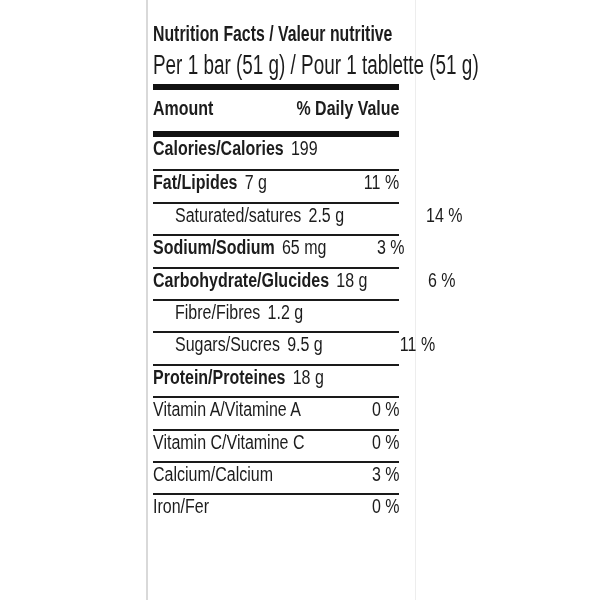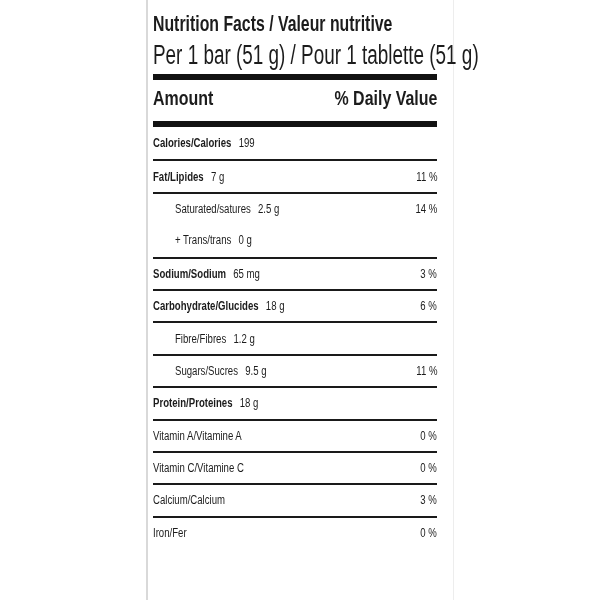--- a/index.html
+++ b/index.html
@@ -1,54 +1,54 @@
 <!DOCTYPE html>
 <html><head>
 <meta charset="utf-8">
 <style>
   * { margin:0; padding:0; box-sizing:border-box; }
   html,body { width:600px; height:600px; background:#ffffff; overflow:hidden; }
   body { font-family:"Liberation Sans", sans-serif; color:#1c1c1c; }
 
   .nf-label {
-    position:absolute; left:146px; top:0; width:308px; height:600px;
+    position:absolute; left:146px; top:0; width:270px; height:600px;
     background:#ffffff;
     border-left:2px solid #d9d9d9;
     border-right:1px solid #ededed;
-    padding:8px 16px 0 5px;
+    padding:18px 16px 0 5px;
   }
 
   
   .t  { display:inline-block; white-space:nowrap; transform:scaleX(0.80); transform-origin:0 50%; }
   .tr { transform-origin:100% 50%; }
 
   .nf-title { height:32px; line-height:32px; font-size:22px; font-weight:700; }
   .nf-title .t { transform:scaleX(0.72); }
 
   .nf-serving { height:30px; line-height:30px; font-size:27px; }
   .nf-serving .t { transform:scaleX(0.70); }
 
   .thick-bar { height:6px; background:#121212; margin:4px 0 0 0; }
 
   .nf-colhead { padding:5px 0 7px 0; font-size:21px; font-weight:700; }
   .colhead-line { display:flex; justify-content:space-between; height:25px; line-height:25px; }
   .colhead-line .t { transform:scaleX(0.76); }
 
   .nf-rows { }
   .nf-row {
-    display:flex; justify-content:space-between; align-items:center;
-    height:32.4px; font-size:12px; border-top:2px solid #1a1a1a;
+    display:flex; justify-content:space-between; align-items:flex-start;
+    height:32.4px; font-size:20px; border-top:2px solid #1a1a1a;
   }
   .nf-row.no-rule { border-top:none; }
   .nf-row .left  { display:flex; align-items:center; }
   .nf-row .name  { font-weight:400; }
   .nf-row.bold .name { font-weight:700; }
   .nf-row .amt   { margin-left:9px; font-weight:400; }
   .nf-row .amt:empty { margin-left:0; }
-  .nf-row.indent { padding-left:22px; }
+  .nf-row.indent { padding-left:22px;gap:31px; }
   .nf-row .dv { font-weight:400; }
 </style>
 </head>
 <body>
 
 <div class="nf-label">
 
   <div class="nf-title">
     <span class="t">Nutrition Facts / Valeur nutritive</span>
   </div>
@@ -87,27 +87,20 @@
     </div>
 
     <div class="nf-row indent">
       <span class="left t">
           <span class="name">Saturated/satures</span>
           <span class="amt">2.5 g</span>
         </span>
       <span class="dv t tr">14 %</span>
     </div>
 
-    <div class="nf-row indent no-rule">
-      <span class="left t">
-          <span class="name">+ Trans/trans</span>
-          <span class="amt">0 g</span>
-        </span>
-      <span class="dv t tr"></span>
-    </div>
 
 
     <div class="nf-row bold">
       <span class="left t">
           <span class="name">Sodium/Sodium</span>
           <span class="amt">65 mg</span>
         </span>
       <span class="dv t tr">3 %</span>
     </div>
 

